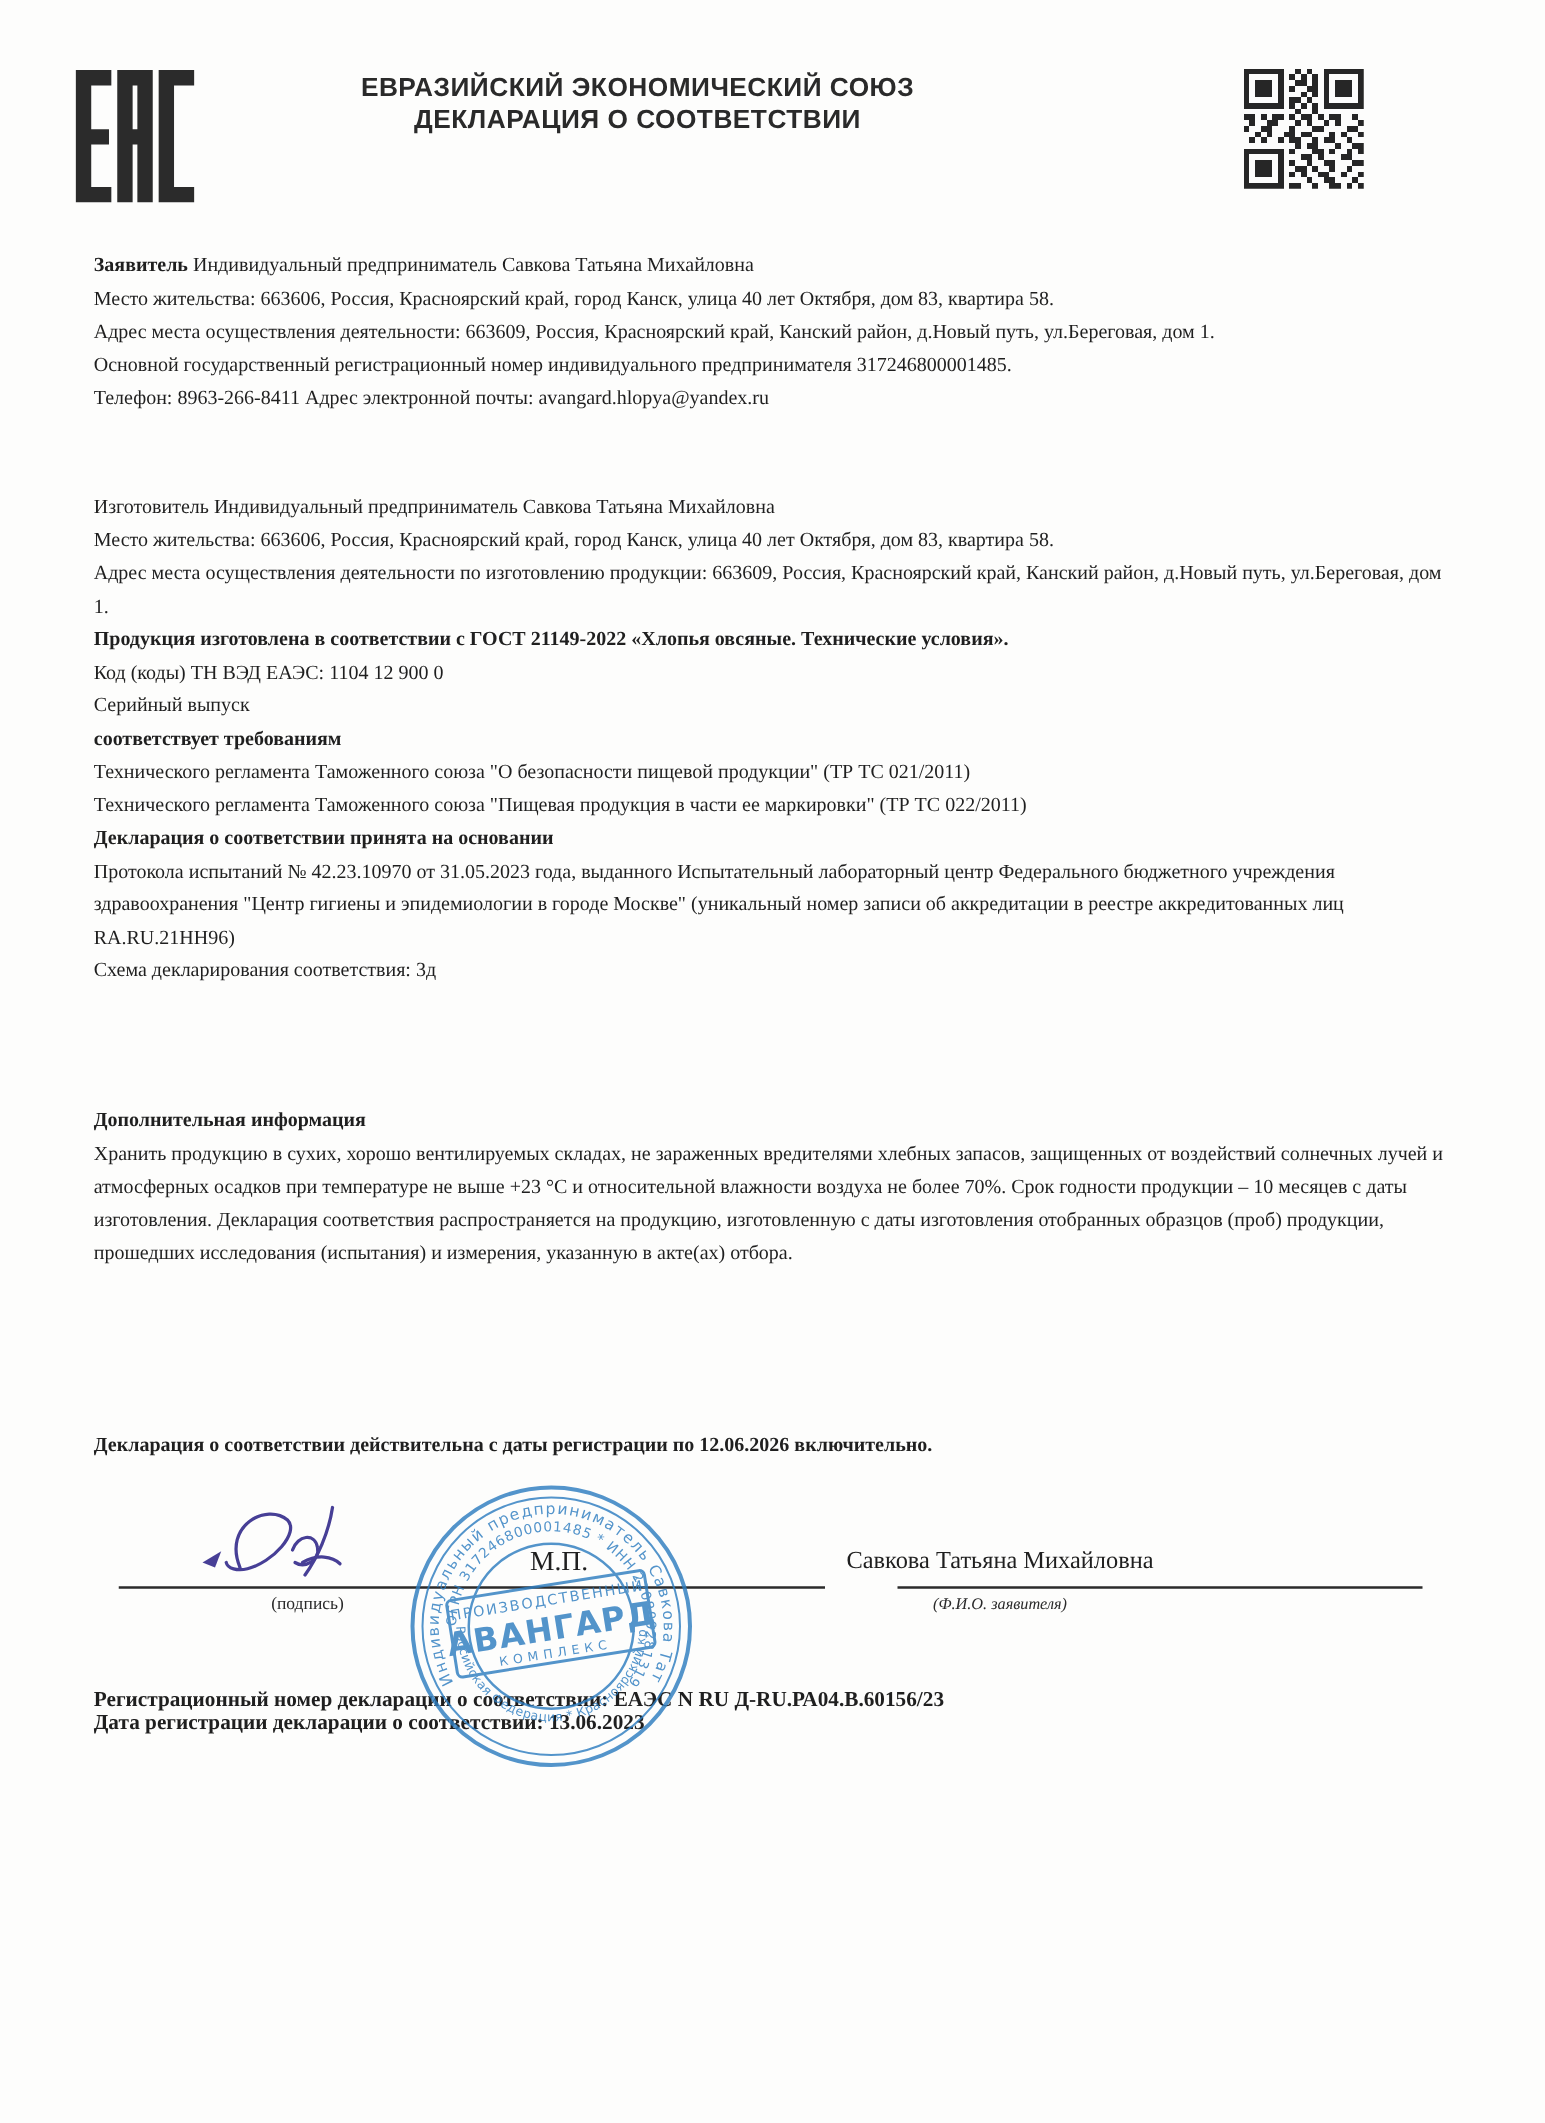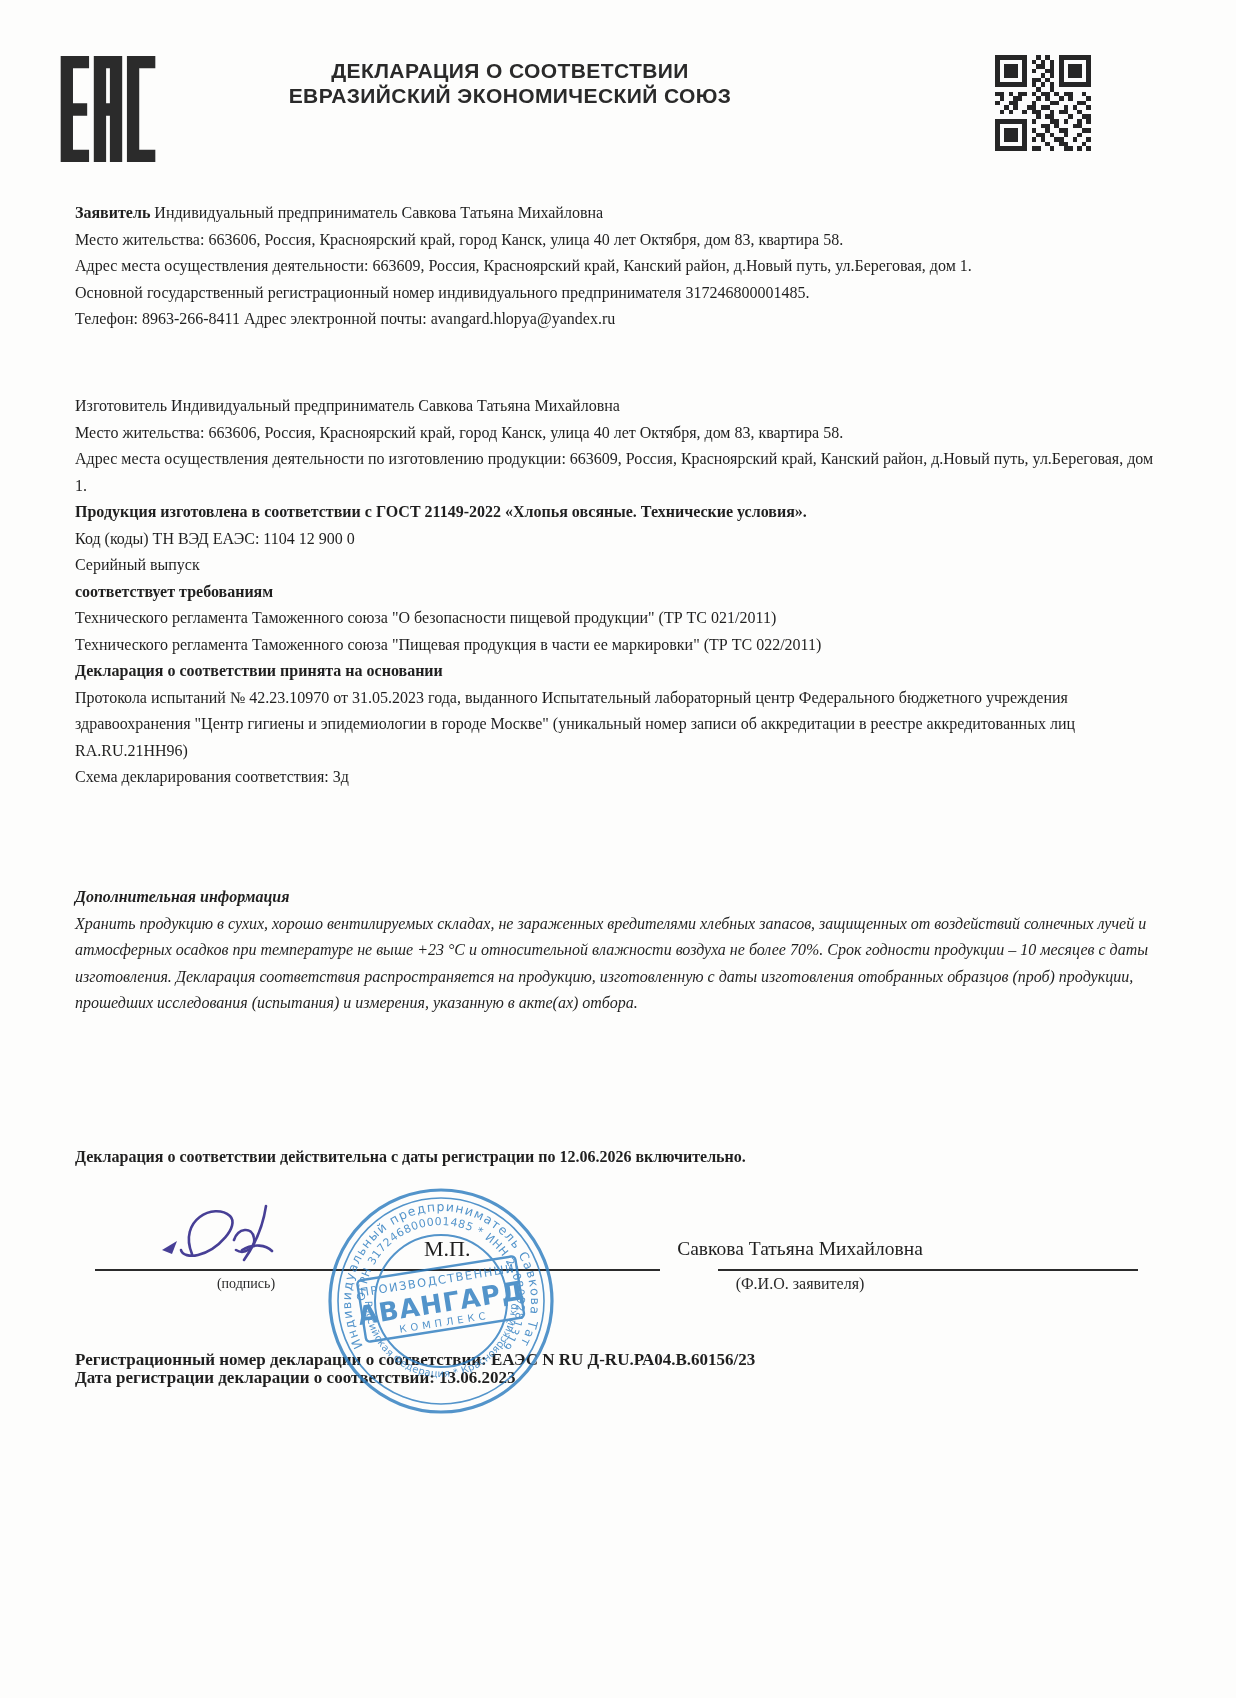--- a/index.html
+++ b/index.html
@@ -25,21 +25,21 @@
   
   .tblock{position:absolute;left:75px;width:1088px;font-size:16px;line-height:26.5px;}
   .tblock p{margin:0;}
   .b{font-weight:700;}
   
   .sig-line{position:absolute;height:2px;background:#2b2b2b;top:1269px;}
   .sig-line.left{left:95px;width:565px;}
   .sig-line.right{left:718px;width:420px;}
   .caption{position:absolute;font-size:14px;color:#2a2a2a;text-align:center;}
   .caption.sign{left:136px;top:1276px;width:220px;}
-  .caption.fio{left:700px;top:1275px;width:200px;font-size:16px;}
+  .caption.fio{left:700px;top:1275px;width:200px;font-size:13px;font-style:italic;}
   .fio-name{position:absolute;left:640px;top:1238px;width:320px;text-align:center;font-size:19.5px;}
   .mp{position:absolute;left:424px;top:1236px;font-size:22px;}
   .signature{position:absolute;left:148px;top:1198px;}
   .stamp{position:absolute;left:323px;top:1183px;}
   
   .footer-line{position:absolute;left:75px;font-size:17px;font-weight:700;}
   .footer-line.num{top:1350px;}
   .footer-line.date{top:1368px;}
   .validity{top:1144px;}
   .stamp text{font-family:"DejaVu Sans", sans-serif;}
@@ -53,22 +53,22 @@
     <svg width="96" height="106" viewBox="0 0 100 112">
       <g fill="#2b2b2b">
         <path d="M0 0h30v13H13v37h15v13H13v36h17v13H0z"></path>
         <path fill-rule="evenodd" d="M35 0h30v112H35z M48 13h4v37h-4z M48 63h4v49h-4z"></path>
         <path d="M70 0h30v13H83v86h17v13H70z"></path>
       </g>
     </svg>
   </div>
 
   <div class="doc-title">
+    <div>ЕВРАЗИЙСКИЙ ЭКОНОМИЧЕСКИЙ СОЮЗ</div>
     <div>ДЕКЛАРАЦИЯ О СООТВЕТСТВИИ</div>
-    <div>ЕВРАЗИЙСКИЙ ЭКОНОМИЧЕСКИЙ СОЮЗ</div>
   </div>
 
   <div class="qr">
     <svg width="96" height="96" viewBox="0 0 21 21" shape-rendering="crispEdges">
       <g fill="#262626">
         <path fill-rule="evenodd" d="M0 0h7v7H0z M1 1h5v5H1z"></path>
           <rect x="2" y="2" width="3" height="3"></rect>
         <path fill-rule="evenodd" d="M14 0h7v7h-7z M15 1h5v5h-5z"></path>
           <rect x="16" y="2" width="3" height="3"></rect>
         <path fill-rule="evenodd" d="M0 14h7v7H0z M1 15h5v5H1z"></path>
@@ -94,21 +94,21 @@
     <p>Код (коды) ТН ВЭД ЕАЭС: 1104 12 900 0</p>
     <p>Серийный выпуск</p>
     <p class="b">соответствует требованиям</p>
     <p>Технического регламента Таможенного союза "О безопасности пищевой продукции" (ТР ТС 021/2011)</p>
     <p>Технического регламента Таможенного союза "Пищевая продукция в части ее маркировки" (ТР ТС 022/2011)</p>
     <p class="b">Декларация о соответствии принята на основании</p>
     <p>Протокола испытаний № 42.23.10970 от 31.05.2023 года, выданного Испытательный лабораторный центр Федерального бюджетного учреждения здравоохранения "Центр гигиены и эпидемиологии в городе Москве" (уникальный номер записи об аккредитации в реестре аккредитованных лиц RA.RU.21НН96)</p>
     <p>Схема декларирования соответствия: 3д</p>
   </div>
 
-  <div class="tblock" style="top:884px;font-style:italic;">
+  <div class="tblock" style="top:884px;">
     <p class="b">Дополнительная информация</p>
     <p>Хранить продукцию в сухих, хорошо вентилируемых складах, не зараженных вредителями хлебных запасов, защищенных от воздействий солнечных лучей и атмосферных осадков при температуре не выше +23 °C и относительной влажности воздуха не более 70%. Срок годности продукции – 10 месяцев с даты изготовления. Декларация соответствия распространяется на продукцию, изготовленную с даты изготовления отобранных образцов (проб) продукции, прошедших исследования (испытания) и измерения, указанную в акте(ах) отбора.</p>
   </div>
 
   <div class="tblock validity">
     <p class="b">Декларация о соответствии действительна с даты регистрации по 12.06.2026 включительно.</p>
   </div>
 
   <div class="signature">
     <svg width="200" height="80" viewBox="0 0 200 80">

